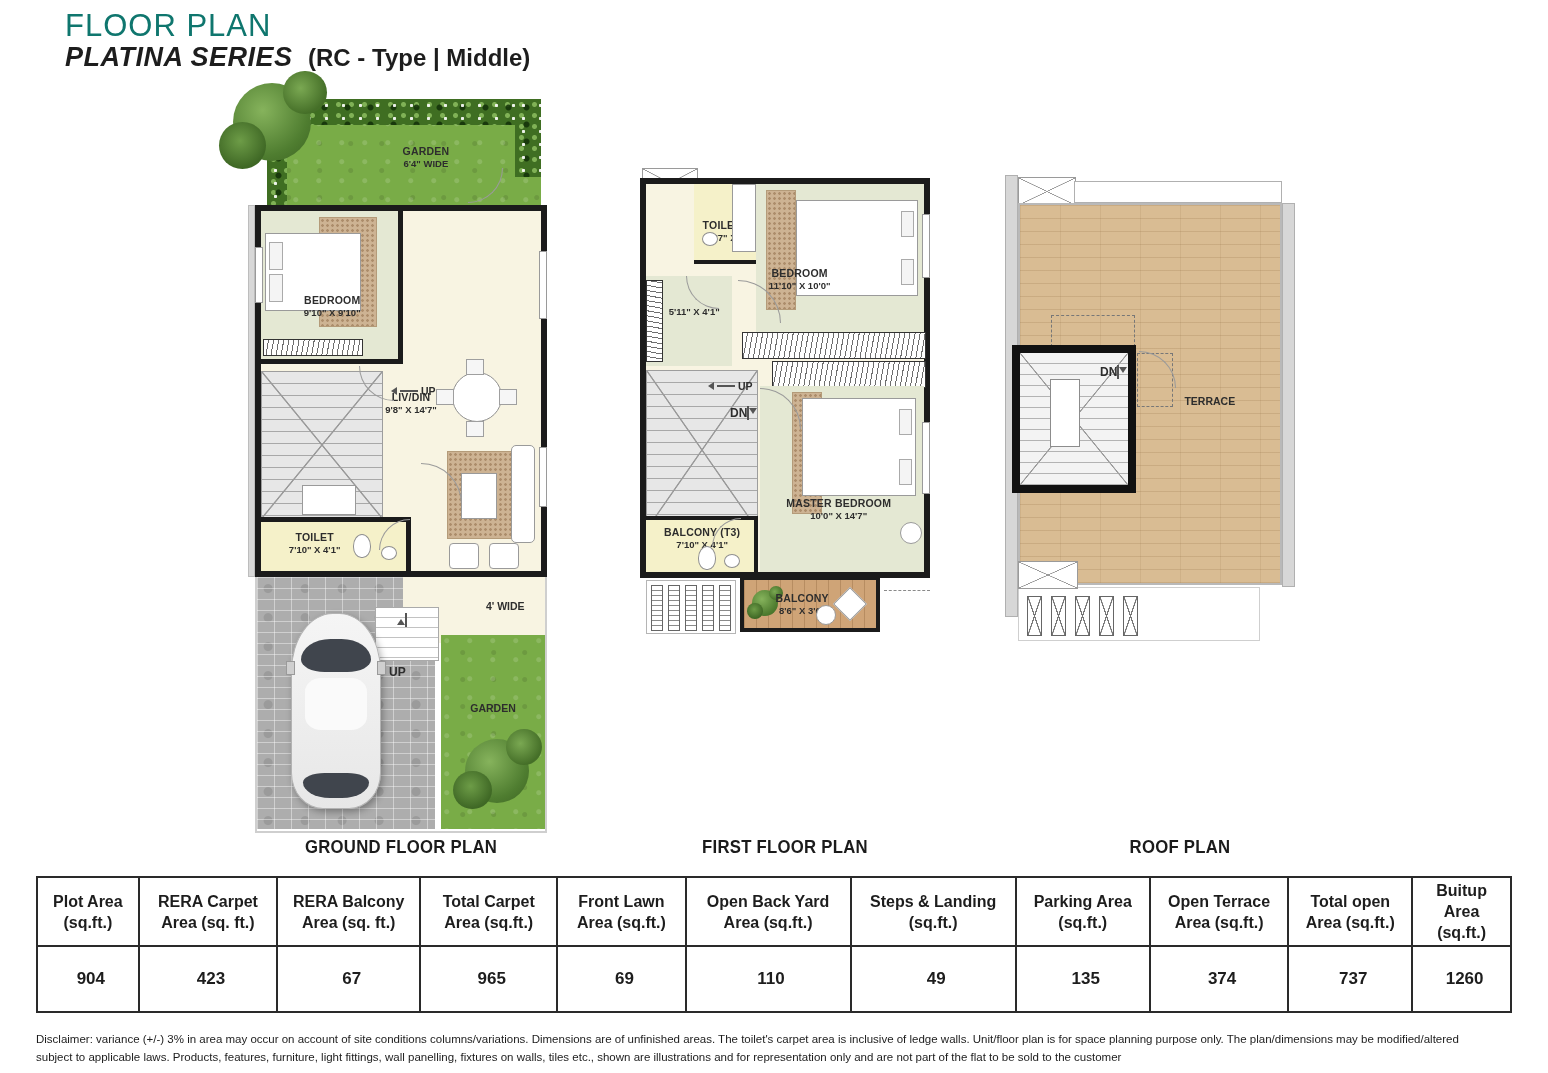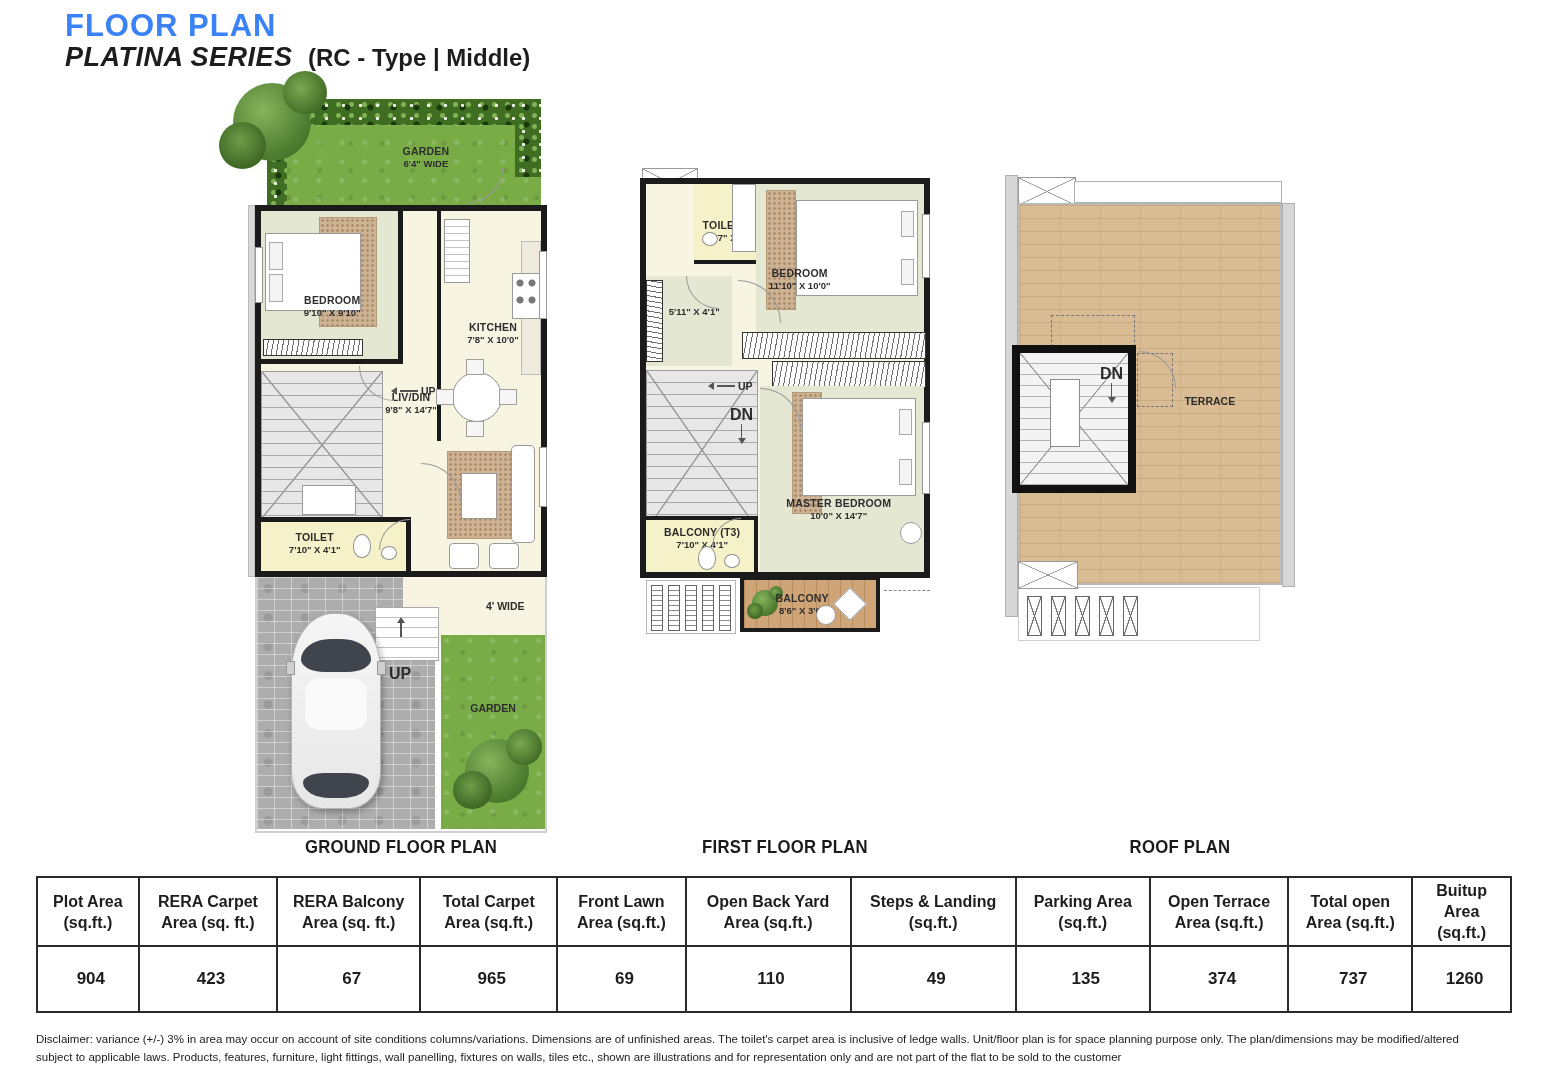--- a/index.html
+++ b/index.html
@@ -1,19 +1,19 @@
 <!DOCTYPE html>
 <html><head>
 <meta charset="utf-8">
 <style>
   html,body{margin:0;padding:0;background:#fff;}
   #page{position:relative;width:1548px;height:1073px;background:#fff;overflow:hidden;
         font-family:"Liberation Sans",sans-serif;color:#1d1d1d;}
   
-  #title{position:absolute;left:65px;top:8px;font-size:31px;font-weight:bold;letter-spacing:1px;color:#3b82f6;text-align:center;}
+  #title{position:absolute;left:65px;top:8px;font-size:31px;font-weight:normal;letter-spacing:1px;color:#0f766e;text-align:center;}
   #subtitle{position:absolute;left:65px;top:42px;font-size:27px;font-weight:bold;color:#1d1d1d;}
   #subtitle .series{font-style:italic;letter-spacing:.5px;}
   #subtitle .tinfo{font-size:24px;font-style:normal;margin-left:8px;}
   
   .lbl{position:absolute;transform:translate(-50%,-50%);text-align:center;font-weight:bold;
        color:#2d2d2d;white-space:nowrap;line-height:1.25;}
   .lbl .nm{display:block;font-size:10.5px;letter-spacing:.2px;}
   .lbl .dm{display:block;font-size:9.5px;}
   .sg{font-size:10.5px;}
   .win{position:absolute;background:#fff;border:1px solid #9a9a9a;}
@@ -34,21 +34,21 @@
   .xbox{background:#fff;border:1.3px solid #9a9a9a;background-image:linear-gradient(to top right,transparent 48.8%,#9a9a9a 49.4%,#9a9a9a 50.6%,transparent 51.2%),linear-gradient(to bottom right,transparent 48.8%,#9a9a9a 49.4%,#9a9a9a 50.6%,transparent 51.2%);}
   .tree{position:absolute;border-radius:50%;background:radial-gradient(circle at 38% 35%,#86b35c,#4f7d30 65%,#3c6322);}
   .tree::before{content:"";position:absolute;top:-16%;right:-20%;width:56%;height:56%;border-radius:50%;background:radial-gradient(circle at 40% 40%,#7aa852,#456f28 70%);}
   .tree::after{content:"";position:absolute;left:-18%;bottom:-10%;width:60%;height:60%;border-radius:50%;background:radial-gradient(circle at 45% 40%,#6d9c47,#3f6825 70%);}
   .furn{position:absolute;background:#fff;border:1px solid #9a9a9a;}
   .caption{position:absolute;top:836px;height:24px;text-align:center;font-size:19px;font-weight:bold;letter-spacing:.3px;color:#1b1b1b;transform:scaleX(.88);}
   
   .ar{position:absolute;display:flex;align-items:center;gap:3px;font-size:10.5px;font-weight:bold;color:#2d2d2d;}
   .shaft-h{width:18px;height:1.5px;background:#555;}
   .tri-l{width:0;height:0;border:4px solid transparent;border-right:6px solid #555;}
-  .arv{position:absolute;display:flex;flex-direction:column;align-items:center;font-size:16px;font-weight:bold;color:#2d2d2d;}
+  .arv{position:absolute;display:flex;flex-direction:row;align-items:center;font-size:12px;font-weight:bold;color:#2d2d2d;}
   .shaft-v{width:1.5px;height:14px;background:#555;}
   .tri-u{width:0;height:0;border:4px solid transparent;border-bottom:6px solid #555;}
   .tri-d{width:0;height:0;border:4px solid transparent;border-top:6px solid #555;}
   
   #gf{position:absolute;left:255px;top:95px;width:292px;height:740px;}
   #gf .garden-top{position:absolute;left:12px;top:4px;width:274px;height:106px;}
   #gf .hedge-top{position:absolute;left:0;top:0;width:100%;height:26px;}
   #gf .hedge-right{position:absolute;right:0;top:0;width:26px;height:78px;}
   #gf .hedge-left{position:absolute;left:0;top:0;width:20px;height:100%;}
   #gf .house{position:absolute;left:0;top:110px;width:292px;height:372px;background:#f8f4e2;border:6px solid #1b1b1b;box-sizing:border-box;}
@@ -165,29 +165,20 @@
           <div class="pil" style="left:3px;top:8px;"></div>
           <div class="pil" style="left:3px;bottom:8px;"></div>
         </div>
         <div class="lbl" style="left:52%;top:64%;">
           <span class="nm">BEDROOM</span>
           <span class="dm">9'10" X 9'10"</span>
         </div>
         <div class="ward hatch"></div>
       </div>
 
-      <div class="kitchen">
-        <div class="sink"></div>
-        <div class="counter"></div>
-        <div class="stove"></div>
-        <div class="lbl" style="left:52%;top:53%;">
-          <span class="nm">KITCHEN</span>
-          <span class="dm">7'8" X 10'0"</span>
-        </div>
-      </div>
 
       <div class="stairs stairsbg">
         <div class="cupb"></div>
       </div>
       <div class="ar" style="left:126px;top:174px;">
         <span class="tri-l"></span>
         <span class="shaft-h"></span>
         <span>UP</span>
       </div>
 

